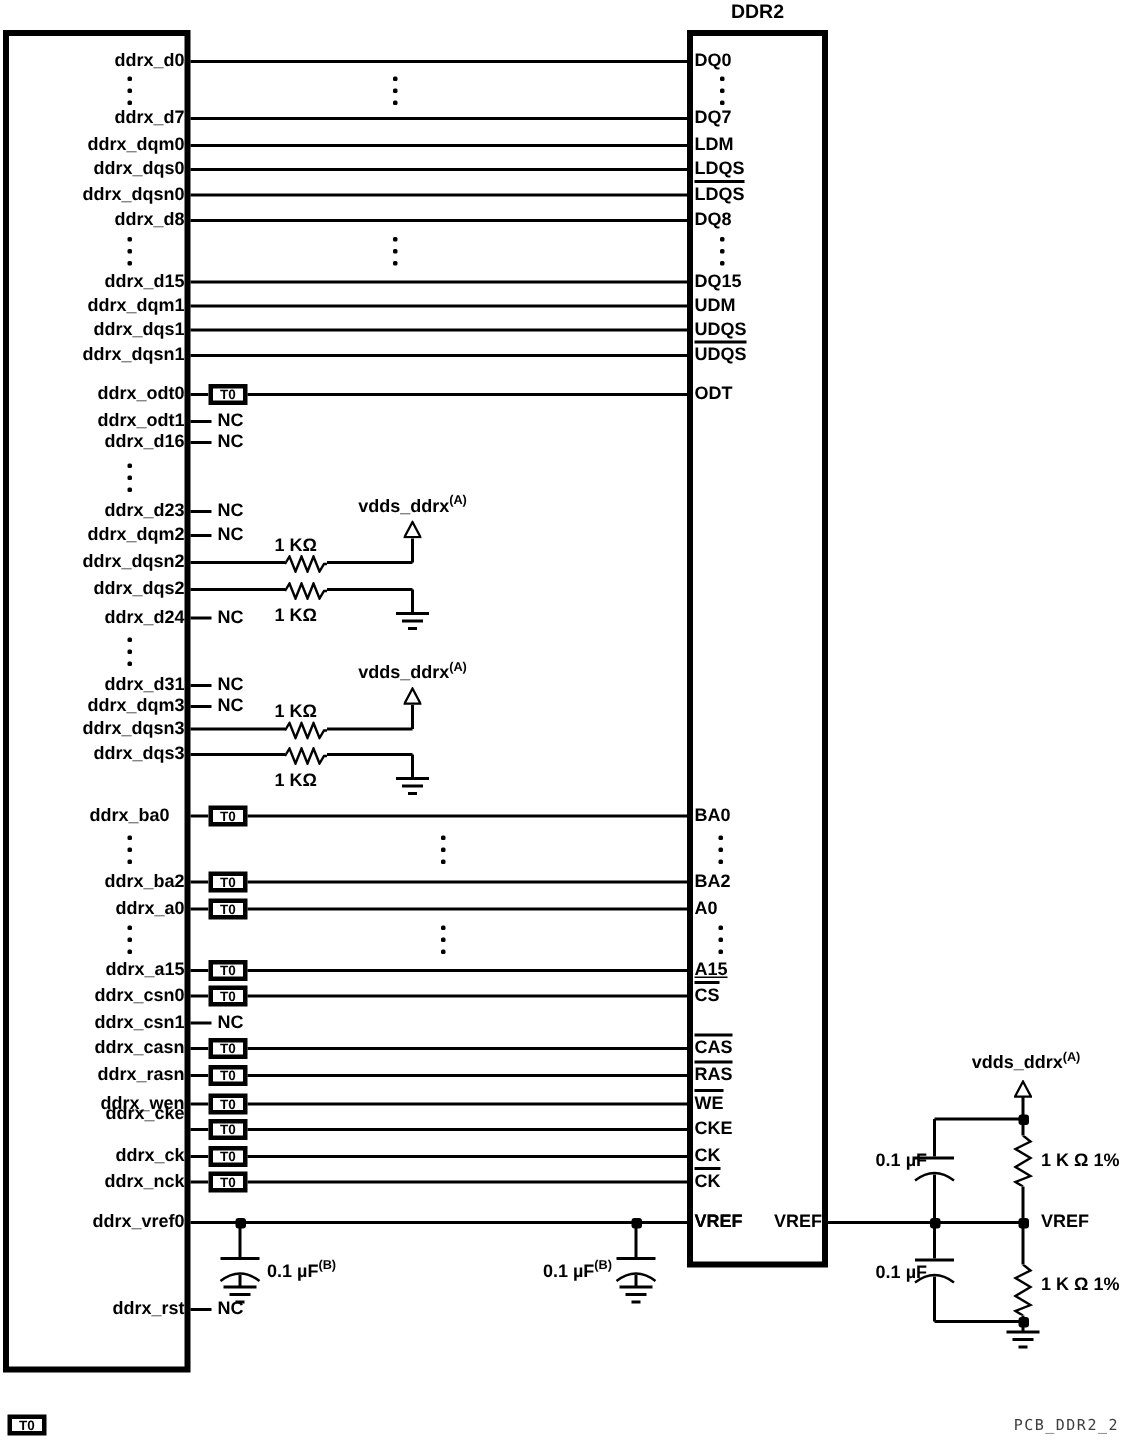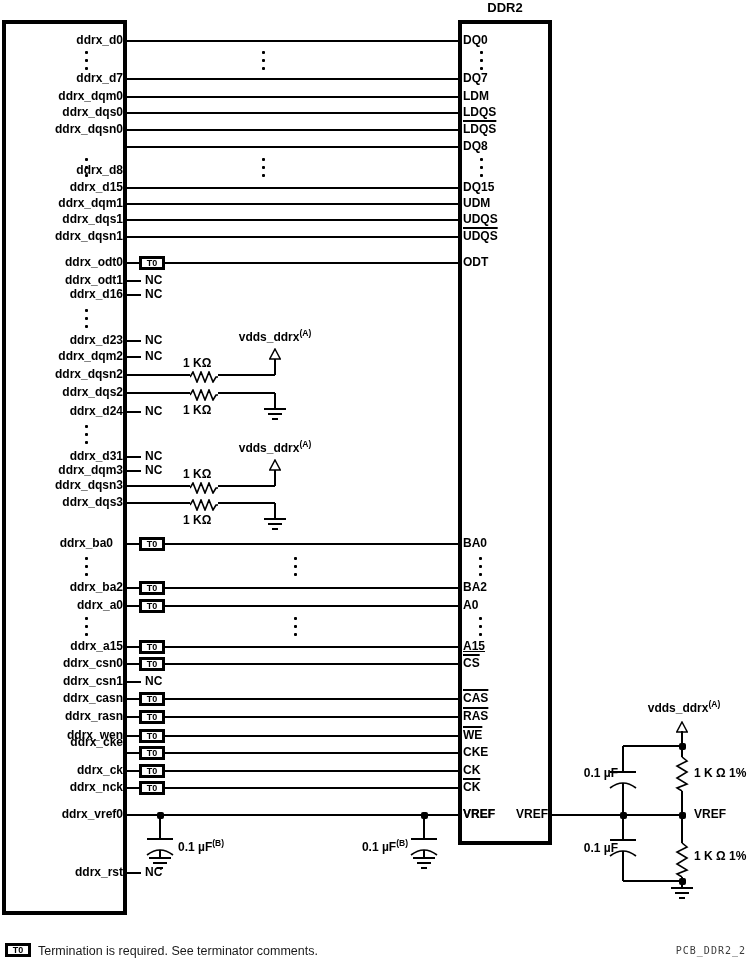--- a/index.html
+++ b/index.html
@@ -56,38 +56,37 @@
   <div id="vref-pin-right" class="lbl">VREF</div>
 
   <div id="bias-supply" class="lbl"><span>vdds_ddrx</span><span class="sup">(A)</span></div>
   <div id="bias-cap-top-label" class="lbl">0.1 µF</div>
   <div id="bias-res-top-label" class="lbl">1 K Ω 1%</div>
   <div id="bias-vref-label" class="lbl">VREF</div>
   <div id="bias-cap-bot-label" class="lbl">0.1 µF</div>
   <div id="bias-res-bot-label" class="lbl">1 K Ω 1%</div>
 
   <div id="footer-t0" class="t0box">T0</div>
-  <div id="footer-text">Termination is required. See terminator comments.</div>
   <div id="corner-id">PCB_DDR2_2</div>
 <div class="lbl" style="position: absolute; white-space: nowrap; left: 6px; top: 33px; width: 117px; text-align: right;">ddrx_d0</div>
     <div style="position: absolute; left: 127px; top: 40px; width: 331px; height: 2px; background: rgb(0, 0, 0);"></div>
     <div class="lbl" style="position: absolute; white-space: nowrap; left: 463px; top: 33px;">DQ0</div>
     <div class="lbl" style="position: absolute; white-space: nowrap; left: 6px; top: 71px; width: 117px; text-align: right;">ddrx_d7</div>
     <div style="position: absolute; left: 127px; top: 78px; width: 331px; height: 2px; background: rgb(0, 0, 0);"></div>
     <div class="lbl" style="position: absolute; white-space: nowrap; left: 463px; top: 71px;">DQ7</div>
     <div class="lbl" style="position: absolute; white-space: nowrap; left: 6px; top: 89px; width: 117px; text-align: right;">ddrx_dqm0</div>
     <div style="position: absolute; left: 127px; top: 96px; width: 331px; height: 2px; background: rgb(0, 0, 0);"></div>
     <div class="lbl" style="position: absolute; white-space: nowrap; left: 463px; top: 89px;">LDM</div>
     <div class="lbl" style="position: absolute; white-space: nowrap; left: 6px; top: 105px; width: 117px; text-align: right;">ddrx_dqs0</div>
     <div style="position: absolute; left: 127px; top: 112px; width: 331px; height: 2px; background: rgb(0, 0, 0);"></div>
     <div class="lbl" style="position: absolute; white-space: nowrap; left: 463px; top: 105px;">LDQS</div>
     <div class="lbl" style="position: absolute; white-space: nowrap; left: 6px; top: 122px; width: 117px; text-align: right;">ddrx_dqsn0</div>
     <div style="position: absolute; left: 127px; top: 129px; width: 331px; height: 2px; background: rgb(0, 0, 0);"></div>
     <div class="lbl ov" style="position: absolute; white-space: nowrap; left: 463px; top: 122px;">LDQS</div>
-    <div class="lbl" style="position: absolute; white-space: nowrap; left: 6px; top: 139px; width: 117px; text-align: right; margin-top: 24px;">ddrx_d8</div>
+    <div class="lbl" style="position: absolute; white-space: nowrap; left: 6px; top: 139px; width: 117px; text-align: right;">ddrx_d8</div>
     <div style="position: absolute; left: 127px; top: 146px; width: 331px; height: 2px; background: rgb(0, 0, 0);"></div>
     <div class="lbl" style="position: absolute; white-space: nowrap; left: 463px; top: 139px;">DQ8</div>
     <div class="lbl" style="position: absolute; white-space: nowrap; left: 6px; top: 180px; width: 117px; text-align: right;">ddrx_d15</div>
     <div style="position: absolute; left: 127px; top: 187px; width: 331px; height: 2px; background: rgb(0, 0, 0);"></div>
     <div class="lbl" style="position: absolute; white-space: nowrap; left: 463px; top: 180px;">DQ15</div>
     <div class="lbl" style="position: absolute; white-space: nowrap; left: 6px; top: 196px; width: 117px; text-align: right;">ddrx_dqm1</div>
     <div style="position: absolute; left: 127px; top: 203px; width: 331px; height: 2px; background: rgb(0, 0, 0);"></div>
     <div class="lbl" style="position: absolute; white-space: nowrap; left: 463px; top: 196px; text-align: right;">UDM</div>
     <div class="lbl" style="position: absolute; white-space: nowrap; left: 6px; top: 212px; width: 117px; text-align: right;">ddrx_dqs1</div>
     <div style="position: absolute; left: 127px; top: 219px; width: 331px; height: 2px; background: rgb(0, 0, 0);"></div>

